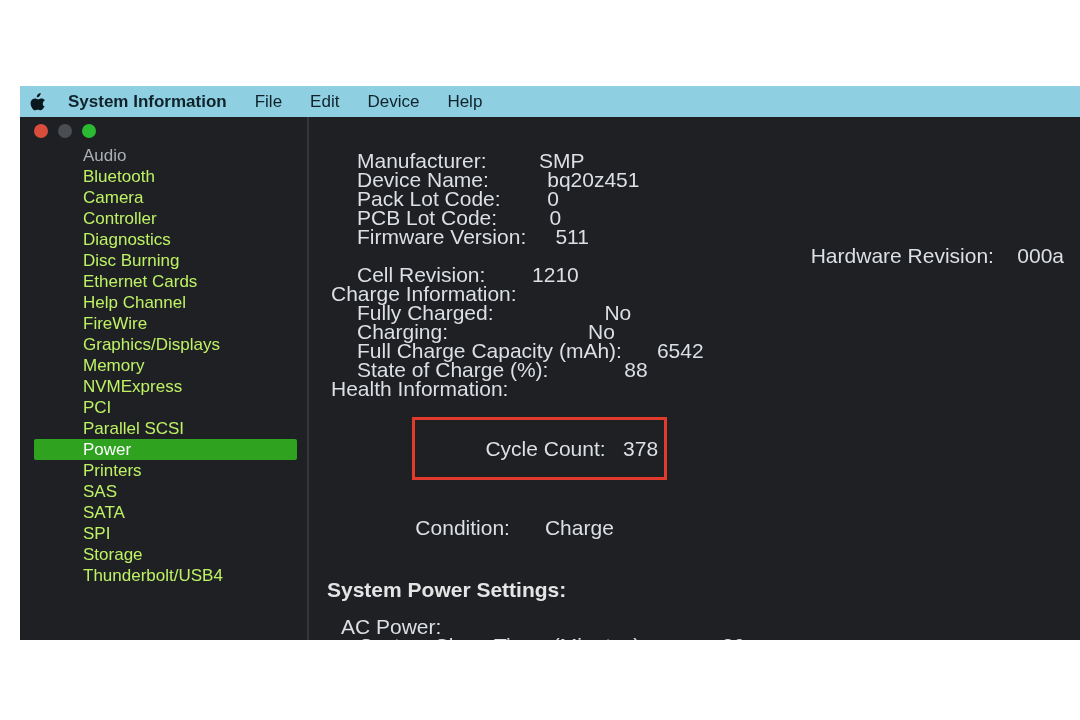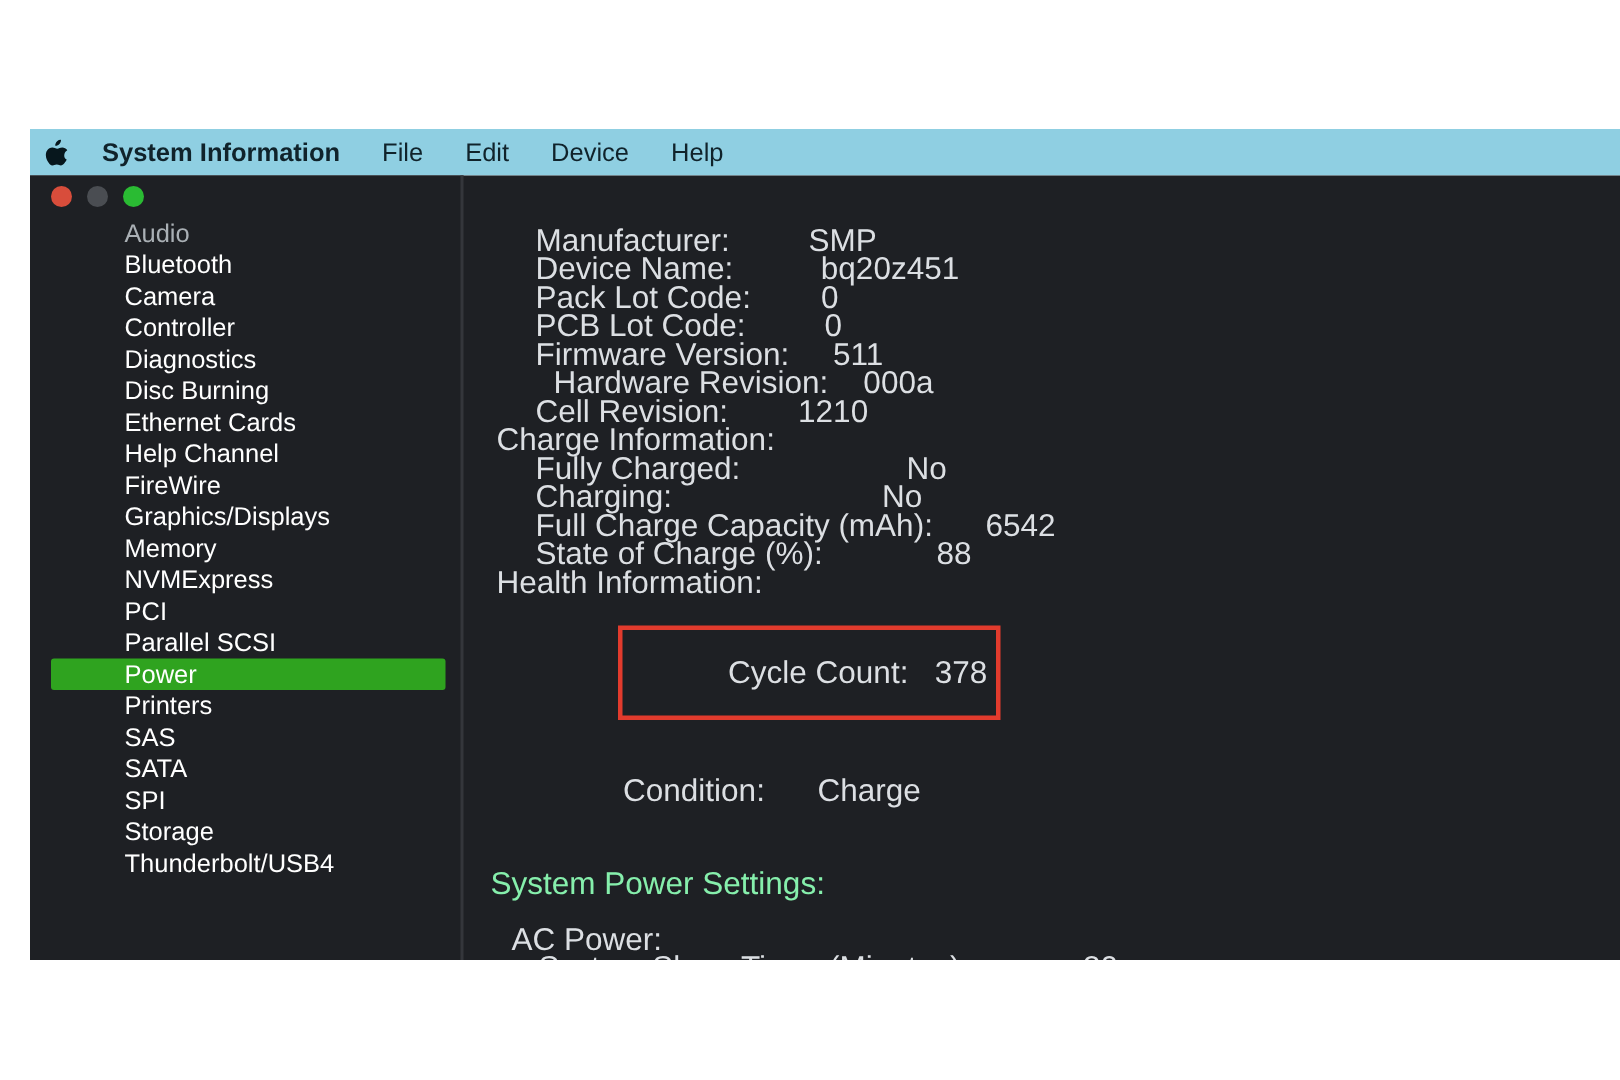--- a/index.html
+++ b/index.html
@@ -76,21 +76,21 @@
   }
   .dot-red   { background: #d84d3b; }
   .dot-grey  { background: #4a4d52; }
   .dot-green { background: #2abb33; }
   .sidebar-list {
     flex: 1;
     overflow: hidden;
     padding-top: 0;
   }
   .sb-item {
-    color: #ffffff;
+    color: #bef264;
     font-size: 17px;
     padding: 0 0 0 63px;
     line-height: 21px;
     white-space: nowrap;
   }
   .sb-item.selected {
     background: #2fa31f;
     color: #ffffff;
     margin-left: 14px;
     margin-right: 10px;
@@ -101,21 +101,21 @@
   
   .main {
     flex: 1;
     padding: 34px 18px 0 18px;
     color: #dcdfe3;
     font-size: 21px;
     line-height: 19px;
     overflow: hidden;
   }
   .row { white-space: pre; }
-  .bold { font-weight: 400; color: #86efac; }
+  .bold { font-weight: 700; color: #e5e5e5; }
   .highlight-box {
     display: inline-block;
     border: 3px solid #e23b2d;
     padding: 0 6px 0 0;
     margin-left: -3px;
   }
 </style>
 </head>
 <body>
 
@@ -168,21 +168,21 @@
           </div>
       </div>
 
       <div class="main">
         <div id="model-block">
             <div class="row" style="margin-left: 30px;">Manufacturer:         SMP</div>
             <div class="row" style="margin-left: 30px;">Device Name:          bq20z451</div>
             <div class="row" style="margin-left: 30px;">Pack Lot Code:        0</div>
             <div class="row" style="margin-left: 30px;">PCB Lot Code:         0</div>
             <div class="row" style="margin-left: 30px;">Firmware Version:     511</div>
-            <div class="row" style="margin-left: 42px;">Hardware Revision:    000a</div>
+            <div class="row" style="margin-left: 30px; text-align: right;">Hardware Revision:    000a</div>
             <div class="row" style="margin-left: 30px;">Cell Revision:        1210</div>
           </div>
         <div class="row" style="margin-left:4px;">Charge Information:</div>
         <div id="charge-block">
             <div class="row" style="margin-left: 30px;">Fully Charged:                   No</div>
             <div class="row" style="margin-left: 30px;">Charging:                        No</div>
             <div class="row" style="margin-left: 30px;">Full Charge Capacity (mAh):      6542</div>
             <div class="row" style="margin-left: 30px;">State of Charge (%):             88</div>
           </div>
         <div class="row" style="margin-left:4px;">Health Information:</div>

